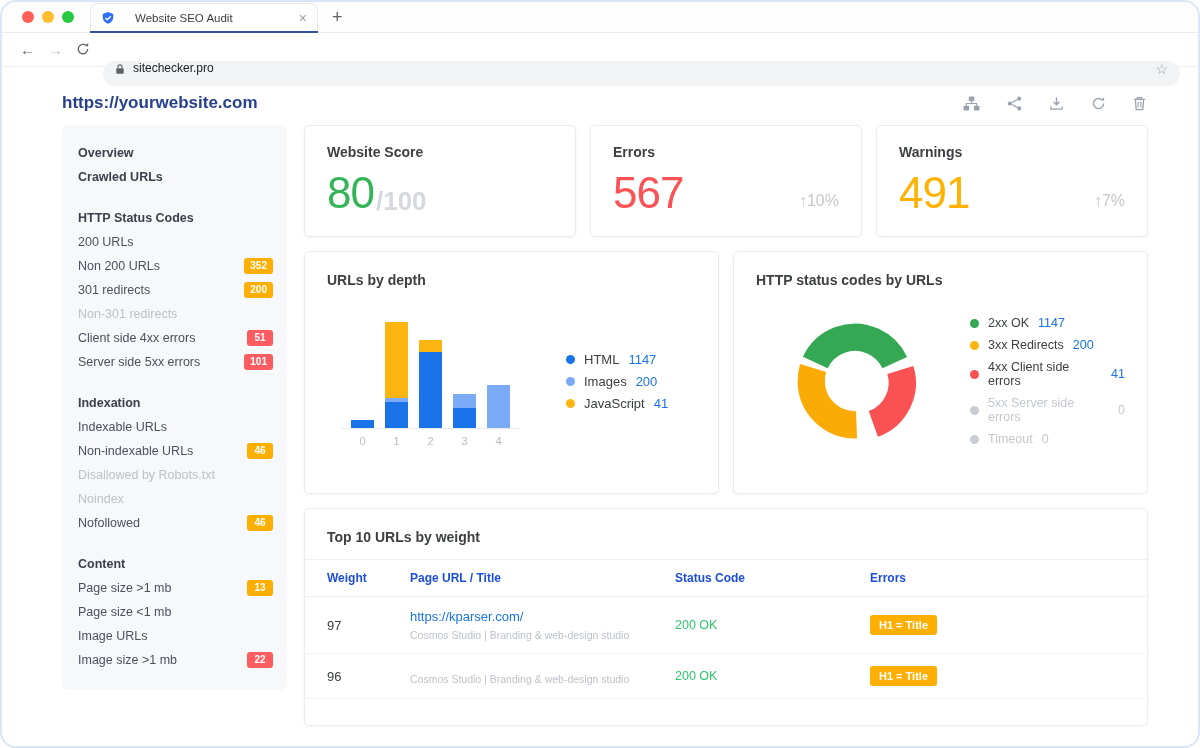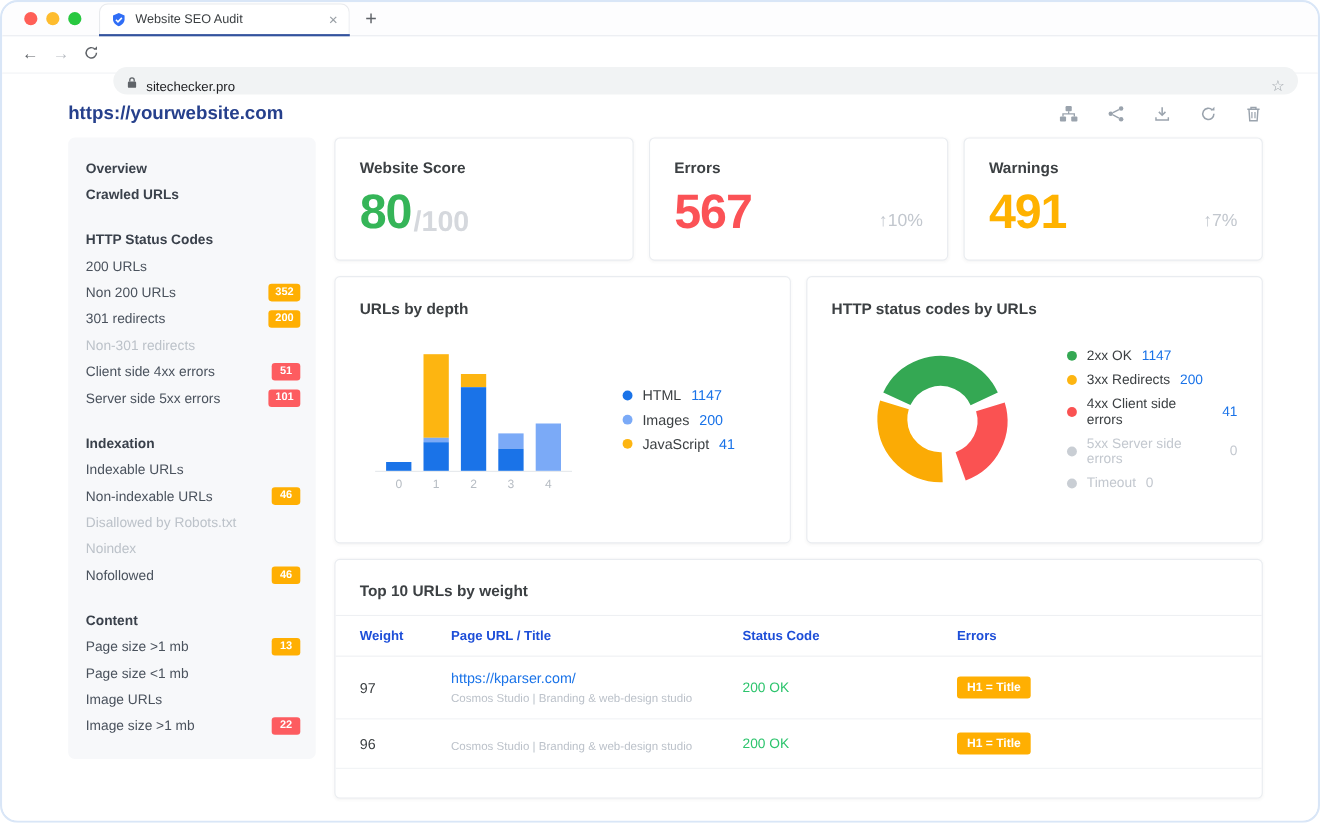--- a/index.html
+++ b/index.html
@@ -3,30 +3,30 @@
 <meta charset="utf-8">
 <style>
   html,body{margin:0;padding:0;}
   body{width:1200px;height:748px;background:#fff;font-family:"Liberation Sans",sans-serif;-webkit-font-smoothing:antialiased;}
   .frame{position:relative;width:1200px;height:748px;box-sizing:border-box;border:2px solid #d9e6f7;border-radius:16px;overflow:hidden;background:#fff;}
   
   .tabstrip{height:30px;display:flex;align-items:flex-end;background:#fdfdfe;border-bottom:1px solid #e9ecf0;padding-left:20px;position:relative;}
   .traffic{display:flex;gap:8px;align-items:center;height:30px;margin-right:16px;}
   .dot{width:12px;height:12px;border-radius:50%;display:inline-block;}
   .dot.red{background:#ff5f57;}.dot.yellow{background:#febc2e;}.dot.green{background:#28c840;}
-  .tab{position:relative;width:228px;height:29px;display:flex;align-items:center;gap:8px;padding:0 10px;background:#fff;border:1px solid #e8eaed;border-bottom:none;border-radius:8px 8px 0 0;box-sizing:border-box;}
+  .tab{position:relative;width:228px;height:29px;display:flex;align-items:center;gap:20px;padding:0 10px;background:#fff;border:1px solid #e8eaed;border-bottom:none;border-radius:8px 8px 0 0;box-sizing:border-box;}
   .tab::after{content:'';position:absolute;left:-1px;right:-1px;bottom:-1px;height:2px;background:#33539e;}
   .favicon{width:14px;height:14px;display:inline-flex;}
   .tab-title{font-size:11.5px;color:#3c4043;white-space:nowrap;overflow:hidden;flex:1;}
   .tab-close{color:#9aa0a6;font-size:14px;line-height:1;cursor:pointer;}
   .newtab{margin-left:14px;color:#5f6368;font-size:18px;line-height:30px;}
   .navbar{height:33px;display:flex;align-items:center;gap:13px;padding:0 18px;background:#fff;border-bottom:1px solid #edeff2;}
   .nav-ic{font-size:15px;color:#5f6368;line-height:1;}
   .nav-ic.fwd{color:#b9bdc3;}
-  .urlbar{flex:1;height:25px;background:#f1f3f4;border-radius:13px;display:flex;align-items:flex-end;gap:8px;padding:0 12px;margin-top:47px;}
+  .urlbar{flex:1;height:25px;background:#f1f3f4;border-radius:13px;display:flex;align-items:flex-start;gap:8px;padding:0 12px;margin-top:47px;}
   .url-text{font-size:12px;color:#202124;}
   .star{margin-left:auto;color:#9aa0a6;font-size:14px;}
   
   .page{height:682px;box-sizing:border-box;padding:26px 50px 0 60px;background:#fff;overflow:hidden;}
   .page-header{display:flex;align-items:center;justify-content:space-between;margin-bottom:12px;}
   .site-title{font-size:17px;font-weight:700;color:#26408c;text-decoration:none;}
   .header-actions{display:flex;gap:27px;align-items:center;margin-right:2px;}
   .hact{display:inline-flex;cursor:pointer;}
   .content{display:flex;gap:17px;}
   
@@ -39,21 +39,21 @@
   .sb-badge{font-size:10px;font-weight:700;color:#fff;padding:2px 6px;border-radius:3px;min-width:14px;text-align:center;line-height:12px;}
   .sb-badge.orange{background:#ffaf02;}
   .sb-badge.red{background:#fd5c60;}
   
   .main{flex:1;display:flex;flex-direction:column;gap:14px;}
   .card{background:#fff;border:1px solid #e9ecf0;border-radius:5px;box-shadow:0 1px 3px rgba(60,64,67,.05);box-sizing:border-box;}
   .card-title{margin:0;font-size:14px;font-weight:600;color:#3c4043;}
   .stats-row{display:grid;grid-template-columns:repeat(3,1fr);gap:14px;}
   .stat-card{height:112px;padding:18px 22px;}
   .stat-row{display:flex;align-items:flex-end;margin-top:12px;}
-  .stat-value{font-size:44px;font-weight:700;line-height:0.95;letter-spacing:-1px;text-align:right;}
+  .stat-value{font-size:44px;font-weight:400;line-height:0.95;letter-spacing:-1px;text-align:right;}
   .stat-suffix{font-size:26px;font-weight:600;color:#d5d8dd;margin-left:2px;line-height:1;}
   .stat-delta{margin-left:auto;margin-bottom:4px;font-size:16px;color:#c2c7ce;}
   .charts-row{display:grid;grid-template-columns:1fr 1fr;gap:14px;}
   .chart-card{height:243px;padding:20px 22px;overflow:hidden;}
   .chart-body{display:flex;align-items:center;height:186px;}
   .barchart{margin-left:14px;}
   .bar-plot{display:flex;align-items:flex-end;gap:11px;height:112px;border-bottom:1px solid #e5e8ec;padding:0 10px;}
   .bar-col{width:23px;display:flex;flex-direction:column-reverse;}
   .bar-seg{width:100%;}
   .bar-xlabels{display:flex;gap:11px;padding:0 10px;margin-top:6px;}

